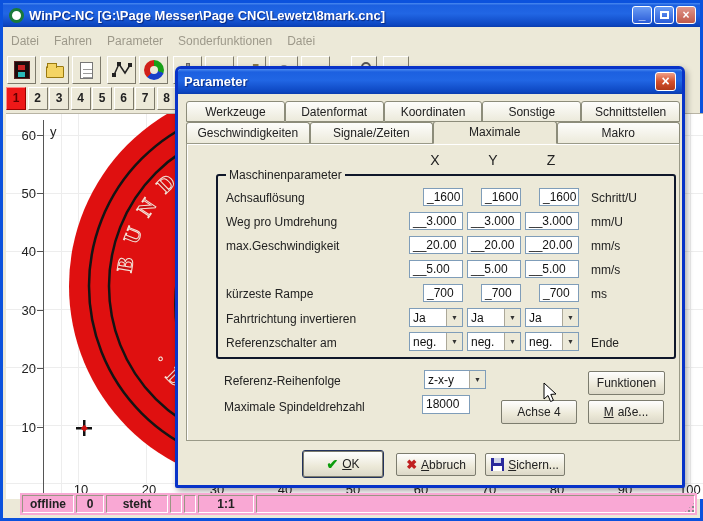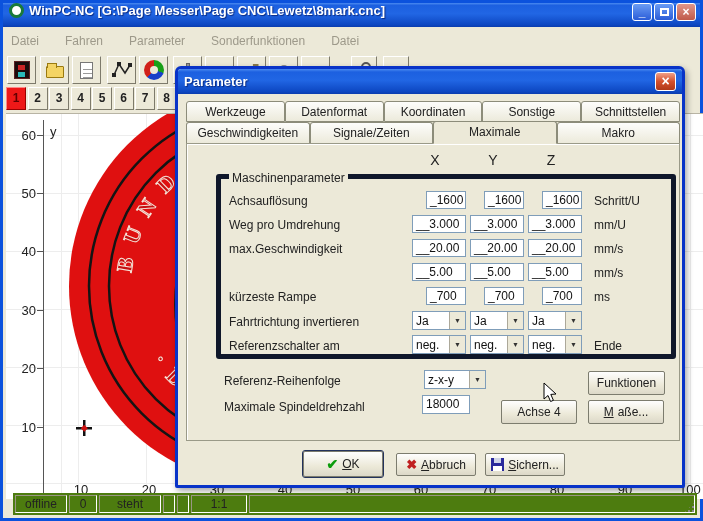--- a/index.html
+++ b/index.html
@@ -3,33 +3,33 @@
 <meta charset="utf-8">
 <style>
   * { margin:0; padding:0; box-sizing:border-box; }
   html,body { width:703px; height:521px; }
   body { font-family:"Liberation Sans", sans-serif; font-size:12px; background:#ece9d8; position:relative; overflow:hidden; }
 
   
   .win { position:absolute; inset:0; border:3px solid #0b52dd; background:#ece9d8; }
   .titlebar { position:absolute; left:0; top:0; right:0; height:24px;
     background:linear-gradient(180deg,#4a8af0 0%,#1c60e0 10%,#2166e4 45%,#0d47c2 90%,#0a3cae 100%);
-    display:flex; padding:0 4px; }
+    display:flex; align-items:center; padding:0 4px; }
   .title-ico { width:15px; height:15px; border-radius:50%; background:#fff; border:3px solid #1a7a3a; margin:0 5px 0 2px; }
   .title-text { color:#fff; font-weight:bold; font-size:13px; text-shadow:1px 1px 1px #0a2a80; white-space:nowrap; }
   .tb-btns { margin-left:auto; display:flex; gap:2px; }
   .tb-btn { width:20px; height:18px; border-radius:3px; color:#fff; font-weight:bold; text-align:center; line-height:16px;
     border:1px solid #fff; font-size:12px; }
   .tb-min,.tb-max { background:linear-gradient(180deg,#6a9cf4,#2a5cd8); }
   .tb-close { background:linear-gradient(180deg,#e0968a,#c05a4a); }
   .tb-max span { display:inline-block; width:9px; height:8px; border:2px solid #fff; margin-top:4px; }
 
   
   .menubar { position:absolute; left:0; top:24px; right:0; height:28px; background:#ece9d8; border-bottom:1px solid #d8d4c4;
-    display:flex; align-items:center; gap:26px; padding-left:8px; color:#9d998a; }
+    display:flex; align-items:center; gap:15px; padding-left:8px; color:#9d998a; }
 
   
   .toolbar { position:absolute; left:0; top:44px; right:0; height:37px; background:#ece9d8; }
   .tool-btn { position:absolute; top:9px; width:29px; height:28px; background:#ece9d8;
     border:1px solid; border-color:#fff #7d7a6b #7d7a6b #fff; display:flex; align-items:center; justify-content:center; }
   .ico-power { width:16px; height:18px; background:#1c0c0c; border:1px solid #5a2020; position:relative; }
   .ico-power::after { content:""; position:absolute; left:3px; top:3px; width:7px; height:5px; background:#cc2424; box-shadow:0 7px 0 #2ab8b8; }
   .ico-folder { width:18px; height:12px; background:#f4d464; border:1px solid #9a7a10; border-radius:1px; position:relative; margin-top:3px; }
   .ico-folder::before { content:""; position:absolute; left:0; top:-4px; width:8px; height:4px; background:#f4d464; border:1px solid #9a7a10; border-bottom:none; }
   .ico-doc { width:13px; height:17px; background:#fff; border:1px solid #777;
@@ -78,42 +78,42 @@
   .tabs-r1 { top:32px; height:21px; }
   .tabs-r2 { top:53px; height:21px; }
   .tab { flex:1; border:1px solid #8c8c7a; border-bottom:none; border-radius:3px 3px 0 0; text-align:center; line-height:20px;
     background:linear-gradient(180deg,#fdfdfb,#eceadb); color:#222; position:relative; }
   .tabs-r1 .tab { border-bottom:1px solid #8c8c7a; }
   .tab.sel { background:#ece9d8; border-bottom:1px solid #ece9d8; top:-1px; height:23px; z-index:3; font-weight:normal; }
 
   .panel { position:absolute; left:8px; top:74px; width:494px; height:298px; background:#ece9d8;
     border:1px solid #9a9a88; box-shadow:inset 1px 1px 0 #fff; }
   .colhead { position:absolute; top:8px; width:30px; text-align:center; font-size:14px; color:#222; }
-  .groupbox { position:absolute; left:29px; top:30px; width:460px; height:185px; border:5px solid #0f172a; border-radius:3px; }
+  .groupbox { position:absolute; left:29px; top:30px; width:460px; height:185px; border:2px solid #0f172a; border-radius:3px; }
   .group-legend { position:absolute; left:8px; top:-8px; background:#ece9d8; padding:0 3px; color:#222; }
   .prow-label { position:absolute; left:8px; color:#222; white-space:nowrap; }
   .field { position:absolute; height:18px; background:#fff; border:1px solid #7f9db9; color:#111; padding:1px 2px 0 3px;
     font-size:12px; white-space:pre; overflow:hidden; }
   .unit { position:absolute; left:373px; color:#222; }
   .combo { position:absolute; height:19px; background:#fff; border:1px solid #7f9db9; display:flex; }
   .combo-val { flex:1; padding:2px 0 0 3px; color:#111; overflow:hidden; white-space:nowrap; }
   .combo-arrow { width:16px; background:#ece9d8; border-left:1px solid #aca899; color:#333; font-size:7px; text-align:center; line-height:17px; }
 
   .xpbtn { position:absolute; background:linear-gradient(180deg,#fefefe,#ece9d8 60%,#dcd8c8); border:1px solid #7c7c6e; border-radius:2px;
     color:#222; text-align:center; display:flex; align-items:center; justify-content:center; gap:4px; font-size:12px; }
   .xpbtn.default { outline:1px solid #23325c; outline-offset:0px; }
   .check { color:#0c9c0c; font-weight:bold; font-size:14px; }
   .cross { color:#c02020; font-weight:bold; font-size:13px; }
   .floppy { width:13px; height:13px; background:#2a2a9c; position:relative; display:inline-block; }
   .floppy::before { content:""; position:absolute; left:3px; top:0; width:7px; height:5px; background:#cfd4e8; }
   .floppy::after { content:""; position:absolute; left:2px; bottom:0; width:9px; height:5px; background:#fff; }
   u { text-decoration:underline; }
 
   
-  .statusbar { position:absolute; left:10px; right:3px; bottom:3px; height:22px; background:#4d7c0f; z-index:12; display:flex; gap:2px; padding:2px; }
+  .statusbar { position:absolute; left:17px; right:3px; bottom:3px; height:22px; background:#f9a8d4; z-index:12; display:flex; gap:2px; padding:2px;font-weight:bold; }
   .spanel { height:18px; border:1px solid; border-color:#9a9684 #fff #fff #9a9684; color:#222; text-align:center; line-height:16px; }
   .grip { position:absolute; right:1px; bottom:1px; width:13px; height:13px;
     background-image:radial-gradient(circle at 2px 2px,#888 1px,transparent 1.2px); background-size:4px 4px; clip-path:polygon(100% 0,100% 100%,0 100%); }
 
   .cursor { position:absolute; left:543px; top:382px; z-index:50; }
 </style>
 </head>
 <body>
 
 <div class="win">

